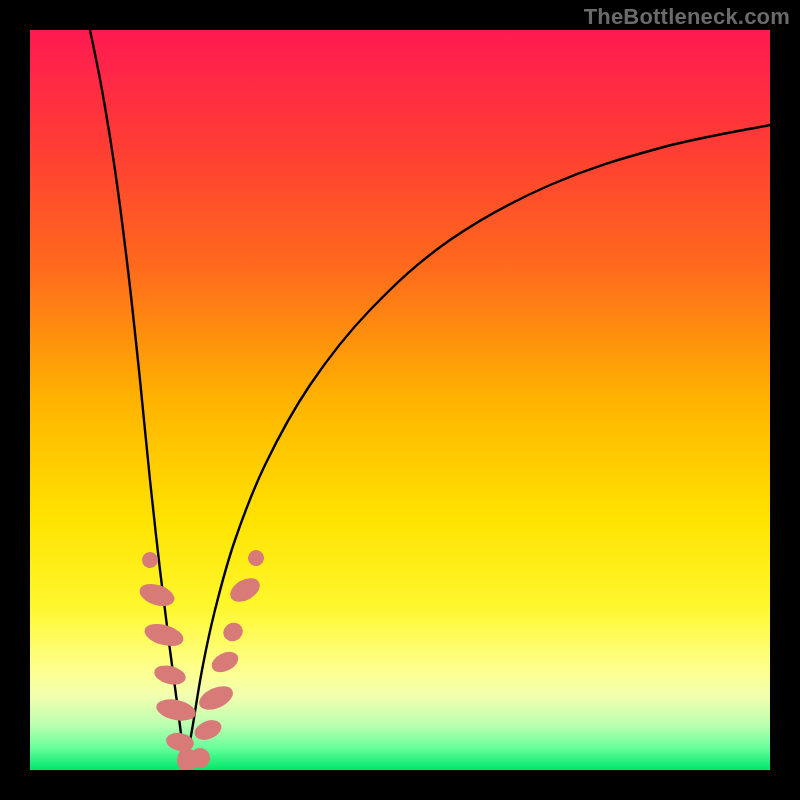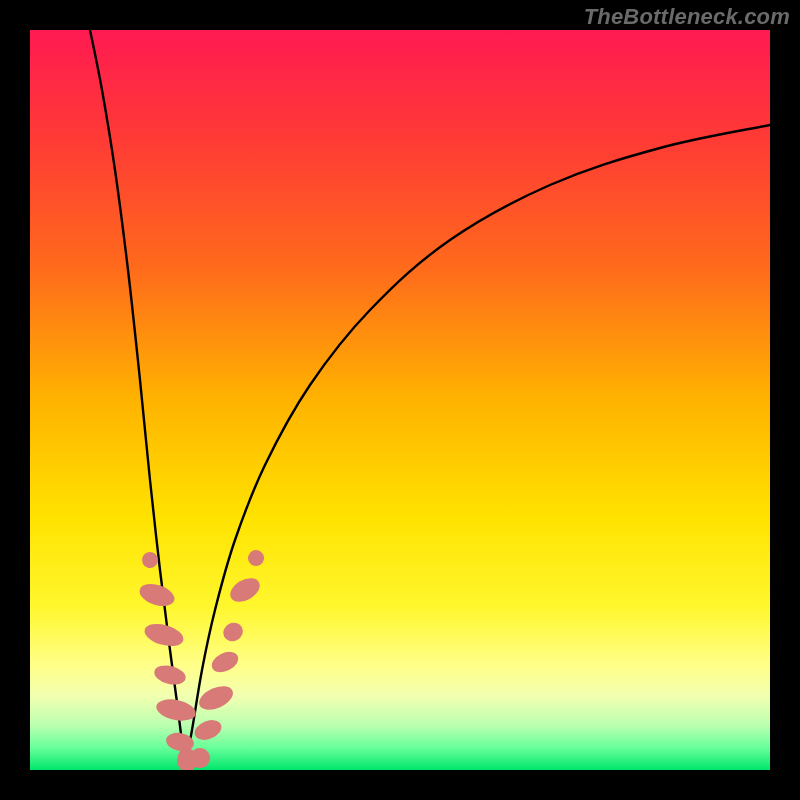--- a/index.html
+++ b/index.html
@@ -11,21 +11,20 @@
     background: #000;
     font-family: Arial, Helvetica, sans-serif;
   }
   .frame {
     position: absolute;
     left: 0;
     top: 0;
     width: 800px;
     height: 800px;
     background: #000;
-    font-style: italic;
   }
   .plot-area {
     position: absolute;
     left: 30px;
     top: 30px;
     width: 740px;
     height: 740px;
     overflow: hidden;
   }
   .gradient {

